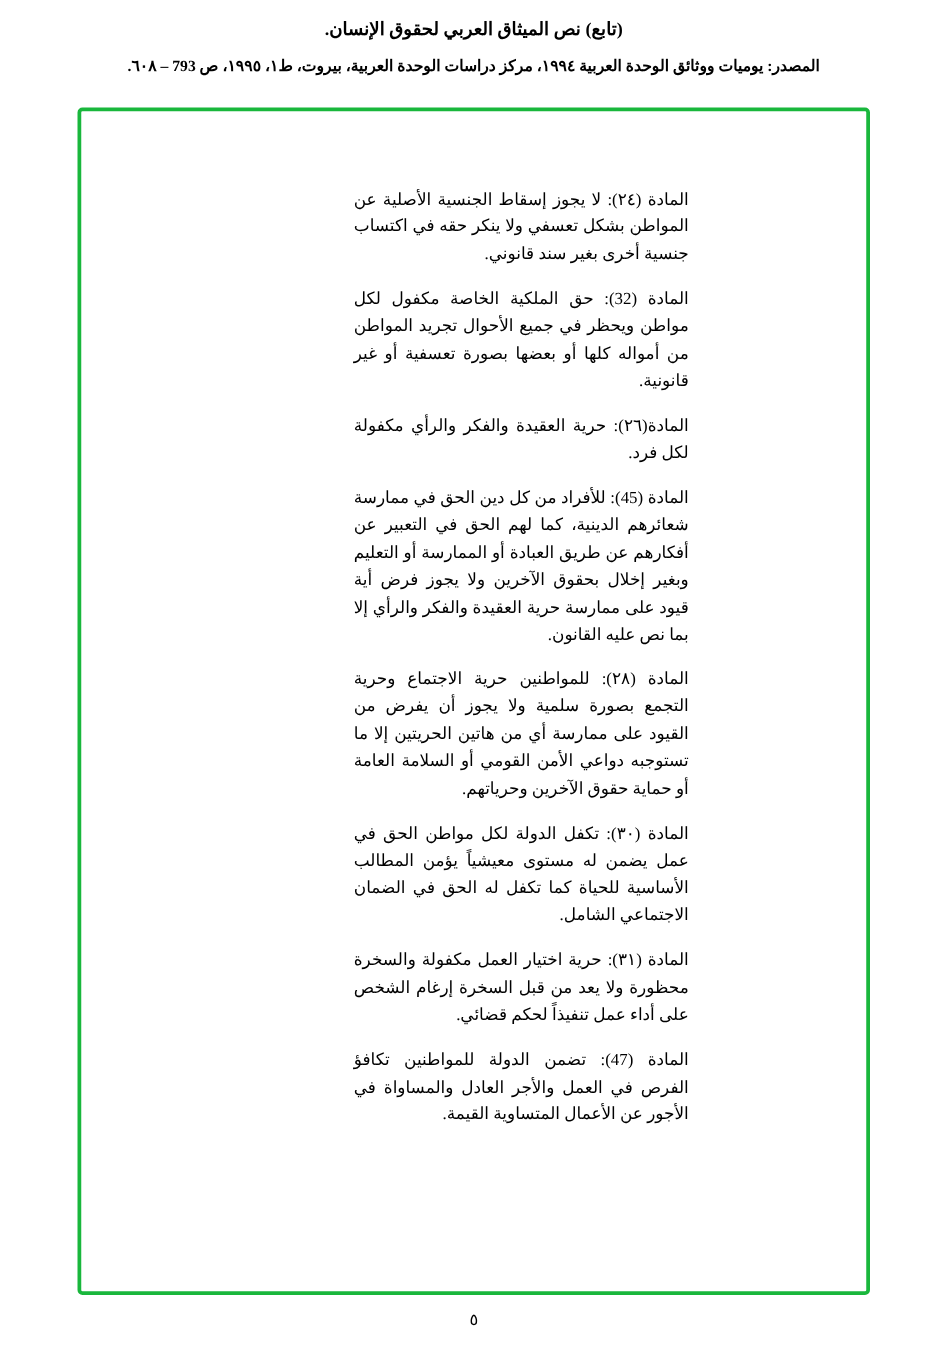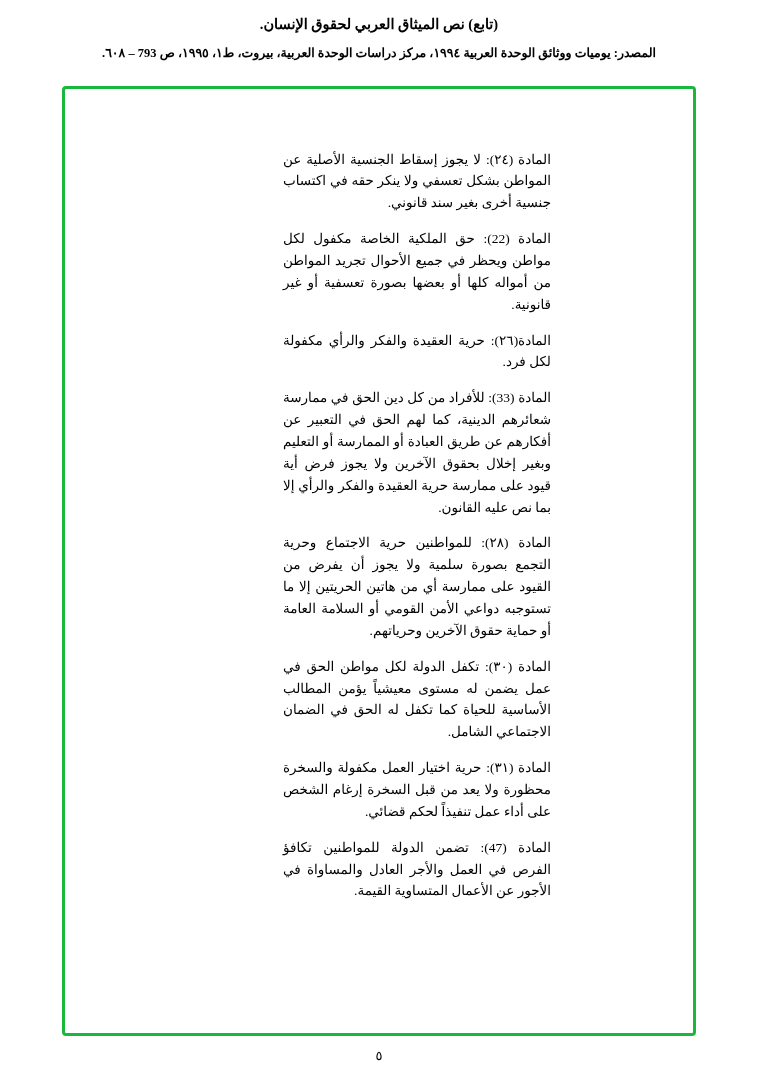--- a/index.html
+++ b/index.html
@@ -84,23 +84,23 @@
 <div class="page">
 
   <div class="doc-header">
     <div class="doc-title">(تابع) نص الميثاق العربي لحقوق الإنسان.</div>
     <div class="doc-source">المصدر: يوميات ووثائق الوحدة العربية ١٩٩٤، مركز دراسات الوحدة العربية، بيروت، ط١، ١٩٩٥، ص 793 – ٦٠٨.</div>
   </div>
 
   <div class="frame" style="border-color: rgb(25, 183, 60);">
     <div class="content">
       <p class="article">المادة (٢٤): لا يجوز إسقاط الجنسية الأصلية عن المواطن بشكل تعسفي ولا ينكر حقه في اكتساب جنسية أخرى بغير سند قانوني.</p>
-      <p class="article">المادة (22): حق الملكية الخاصة مكفول لكل مواطن ويحظر في جميع الأحوال تجريد المواطن من أمواله كلها أو بعضها بصورة تعسفية أو غير قانونية.</p>
+      <p class="article">المادة (32): حق الملكية الخاصة مكفول لكل مواطن ويحظر في جميع الأحوال تجريد المواطن من أمواله كلها أو بعضها بصورة تعسفية أو غير قانونية.</p>
       <p class="article">المادة(٢٦): حرية العقيدة والفكر والرأي مكفولة لكل فرد.</p>
-      <p class="article">المادة (33): للأفراد من كل دين الحق في ممارسة شعائرهم الدينية، كما لهم الحق في التعبير عن أفكارهم عن طريق العبادة أو الممارسة أو التعليم وبغير إخلال بحقوق الآخرين ولا يجوز فرض أية قيود على ممارسة حرية العقيدة والفكر والرأي إلا بما نص عليه القانون.</p>
+      <p class="article">المادة (45): للأفراد من كل دين الحق في ممارسة شعائرهم الدينية، كما لهم الحق في التعبير عن أفكارهم عن طريق العبادة أو الممارسة أو التعليم وبغير إخلال بحقوق الآخرين ولا يجوز فرض أية قيود على ممارسة حرية العقيدة والفكر والرأي إلا بما نص عليه القانون.</p>
       <p class="article">المادة (٢٨): للمواطنين حرية الاجتماع وحرية التجمع بصورة سلمية ولا يجوز أن يفرض من القيود على ممارسة أي من هاتين الحريتين إلا ما تستوجبه دواعي الأمن القومي أو السلامة العامة أو حماية حقوق الآخرين وحرياتهم.</p>
       <p class="article">المادة (٣٠): تكفل الدولة لكل مواطن الحق في عمل يضمن له مستوى معيشياً يؤمن المطالب الأساسية للحياة كما تكفل له الحق في الضمان الاجتماعي الشامل.</p>
       <p class="article">المادة (٣١): حرية اختيار العمل مكفولة والسخرة محظورة ولا يعد من قبل السخرة إرغام الشخص على أداء عمل تنفيذاً لحكم قضائي.</p>
       <p class="article">المادة (47): تضمن الدولة للمواطنين تكافؤ الفرص في العمل والأجر العادل والمساواة في الأجور عن الأعمال المتساوية القيمة.</p>
     </div>
   </div>
 
   <div class="page-number">٥</div>
 
 </div>

